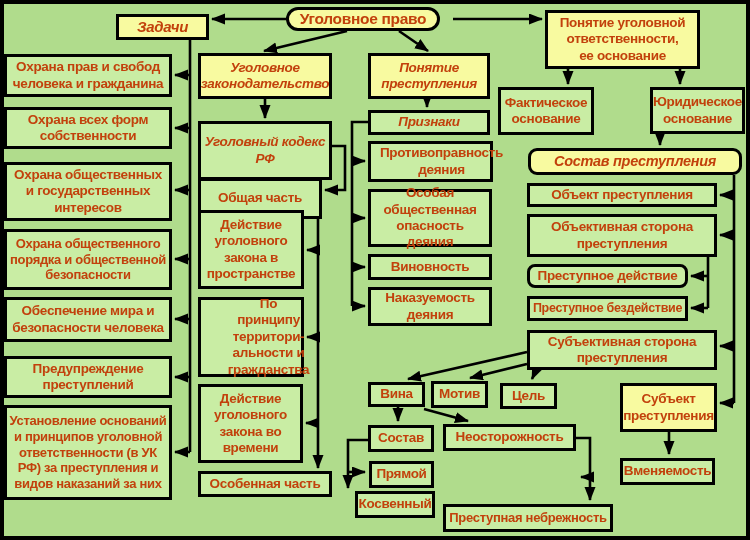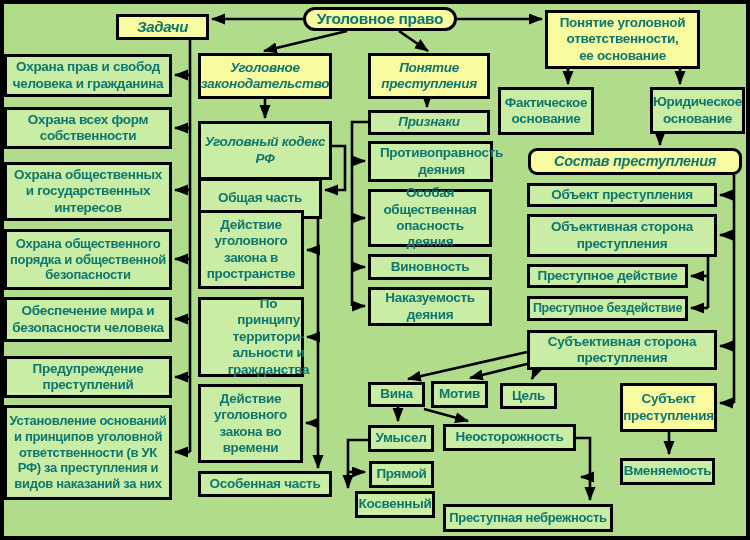--- a/index.html
+++ b/index.html
@@ -6,21 +6,21 @@
   #canvas{
     position:relative;width:750px;height:540px;overflow:hidden;
     font-family:"Liberation Sans","DejaVu Sans",sans-serif;
   }
   #frame{position:absolute;inset:0;border:4px solid #000;pointer-events:none;z-index:6;}
   #wires{position:absolute;left:0;top:0;z-index:1;pointer-events:none;}
   .node{
     position:absolute;box-sizing:border-box;border:3px solid #000;
     display:flex;align-items:center;justify-content:center;text-align:center;
     font-weight:700;font-size:13.5px;line-height:1.22;letter-spacing:-0.3px;
-    white-space:pre-line;padding:0 1px;z-index:2;color:#0f766e;
+    white-space:pre-line;padding:0 1px;z-index:2;color:#c2410c;
   }
   .node.i{font-style:italic;}
 </style>
 </head>
 <body>
 
 <div id="canvas" style="background: rgb(176, 220, 140);">
   <svg id="wires" width="750" height="540">
     <defs>
       <marker id="ah" markerUnits="userSpaceOnUse" markerWidth="15" markerHeight="12" refX="13" refY="5.5" orient="auto">
@@ -68,21 +68,21 @@
         <polyline points="536,370 532,379" marker-end="url(#ah)"></polyline>
         <polyline points="398,407 398,421" marker-end="url(#ah)"></polyline>
         <polyline points="424,409 468,421" marker-end="url(#ah)"></polyline>
         <polyline points="368,440 348,440 348,488" marker-end="url(#ah)"></polyline>
         <polyline points="348,472 365,472" marker-end="url(#ah)"></polyline>
         <polyline points="576,438 590,438 590,500" marker-end="url(#ah)"></polyline>
         <polyline points="590,477 581,477" marker-end="url(#ah)"></polyline>
         <polyline points="669,432 669,454" marker-end="url(#ah)"></polyline>
       </g>
   </svg>
-  <div class="node" style="left: 303px; top: 7px; width: 154px; height: 24px; background: rgb(248, 250, 160); font-size: 15.5px; border-radius: 12px;">Уголовное право</div>
+  <div class="node" style="left: 286px; top: 7px; width: 154px; height: 24px; background: rgb(248, 250, 160); font-size: 15.5px; border-radius: 12px;">Уголовное право</div>
     <div class="node i" style="left: 116px; top: 14px; width: 93px; height: 26px; background: rgb(248, 250, 160); font-size: 15px;">Задачи</div>
     <div class="node" style="left: 545px; top: 10px; width: 155px; height: 59px; background: rgb(248, 250, 160);">Понятие уголовной
 ответственности,
 ее основание</div>
     <div class="node" style="left: 4px; top: 54px; width: 168px; height: 43px; background: rgb(201, 237, 164);">Охрана прав и свобод
 человека и гражданина</div>
     <div class="node" style="left: 4px; top: 107px; width: 168px; height: 42px; background: rgb(201, 237, 164);">Охрана всех форм
 собственности</div>
     <div class="node" style="left: 4px; top: 162px; width: 168px; height: 59px; background: rgb(201, 237, 164);">Охрана общественных
 и государственных
@@ -129,29 +129,29 @@
     <div class="node" style="left: 368px; top: 287px; width: 124px; height: 39px; background: rgb(201, 237, 164);">Наказуемость
 деяния</div>
     <div class="node" style="left: 498px; top: 87px; width: 96px; height: 48px; background: rgb(201, 237, 164);">Фактическое
 основание</div>
     <div class="node" style="left: 650px; top: 87px; width: 95px; height: 47px; background: rgb(201, 237, 164);">Юридическое
 основание</div>
     <div class="node i" style="left: 528px; top: 148px; width: 214px; height: 27px; background: rgb(248, 250, 160); font-size: 14.5px; border-radius: 9px;">Состав преступления</div>
     <div class="node" style="left: 527px; top: 183px; width: 190px; height: 24px; background: rgb(201, 237, 164);">Объект преступления</div>
     <div class="node" style="left: 527px; top: 214px; width: 190px; height: 43px; background: rgb(201, 237, 164);">Объективная сторона
 преступления</div>
-    <div class="node" style="left: 527px; top: 264px; width: 161px; height: 24px; background: rgb(201, 237, 164);">Преступное действие</div>
+    <div class="node" style="left: 527px; top: 264px; width: 161px; height: 24px; background: rgb(201, 237, 164); border-radius: 8px;">Преступное действие</div>
     <div class="node" style="left: 527px; top: 296px; width: 161px; height: 25px; background: rgb(201, 237, 164); font-size: 12.5px;">Преступное бездействие</div>
     <div class="node" style="left: 527px; top: 330px; width: 190px; height: 40px; background: rgb(201, 237, 164);">Субъективная сторона
 преступления</div>
     <div class="node" style="left: 620px; top: 383px; width: 97px; height: 49px; background: rgb(248, 250, 160);">Субъект
 преступления</div>
     <div class="node" style="left: 620px; top: 458px; width: 95px; height: 27px; background: rgb(201, 237, 164);">Вменяемость</div>
     <div class="node" style="left: 368px; top: 382px; width: 57px; height: 25px; background: rgb(201, 237, 164);">Вина</div>
     <div class="node" style="left: 431px; top: 381px; width: 57px; height: 27px; background: rgb(201, 237, 164);">Мотив</div>
     <div class="node" style="left: 500px; top: 383px; width: 57px; height: 26px; background: rgb(201, 237, 164);">Цель</div>
-    <div class="node" style="left: 368px; top: 425px; width: 66px; height: 27px; background: rgb(201, 237, 164);">Умысел</div>
+    <div class="node" style="left: 368px; top: 425px; width: 66px; height: 27px; background: rgb(201, 237, 164);">Состав</div>
     <div class="node" style="left: 443px; top: 424px; width: 133px; height: 27px; background: rgb(201, 237, 164);">Неосторожность</div>
     <div class="node" style="left: 369px; top: 461px; width: 65px; height: 27px; background: rgb(201, 237, 164);">Прямой</div>
     <div class="node" style="left: 355px; top: 491px; width: 80px; height: 27px; background: rgb(201, 237, 164);">Косвенный</div>
     <div class="node" style="left: 443px; top: 504px; width: 170px; height: 28px; background: rgb(201, 237, 164); font-size: 13px;">Преступная небрежность</div>
     <div id="frame"></div>
 </div>
 
 </body></html>

